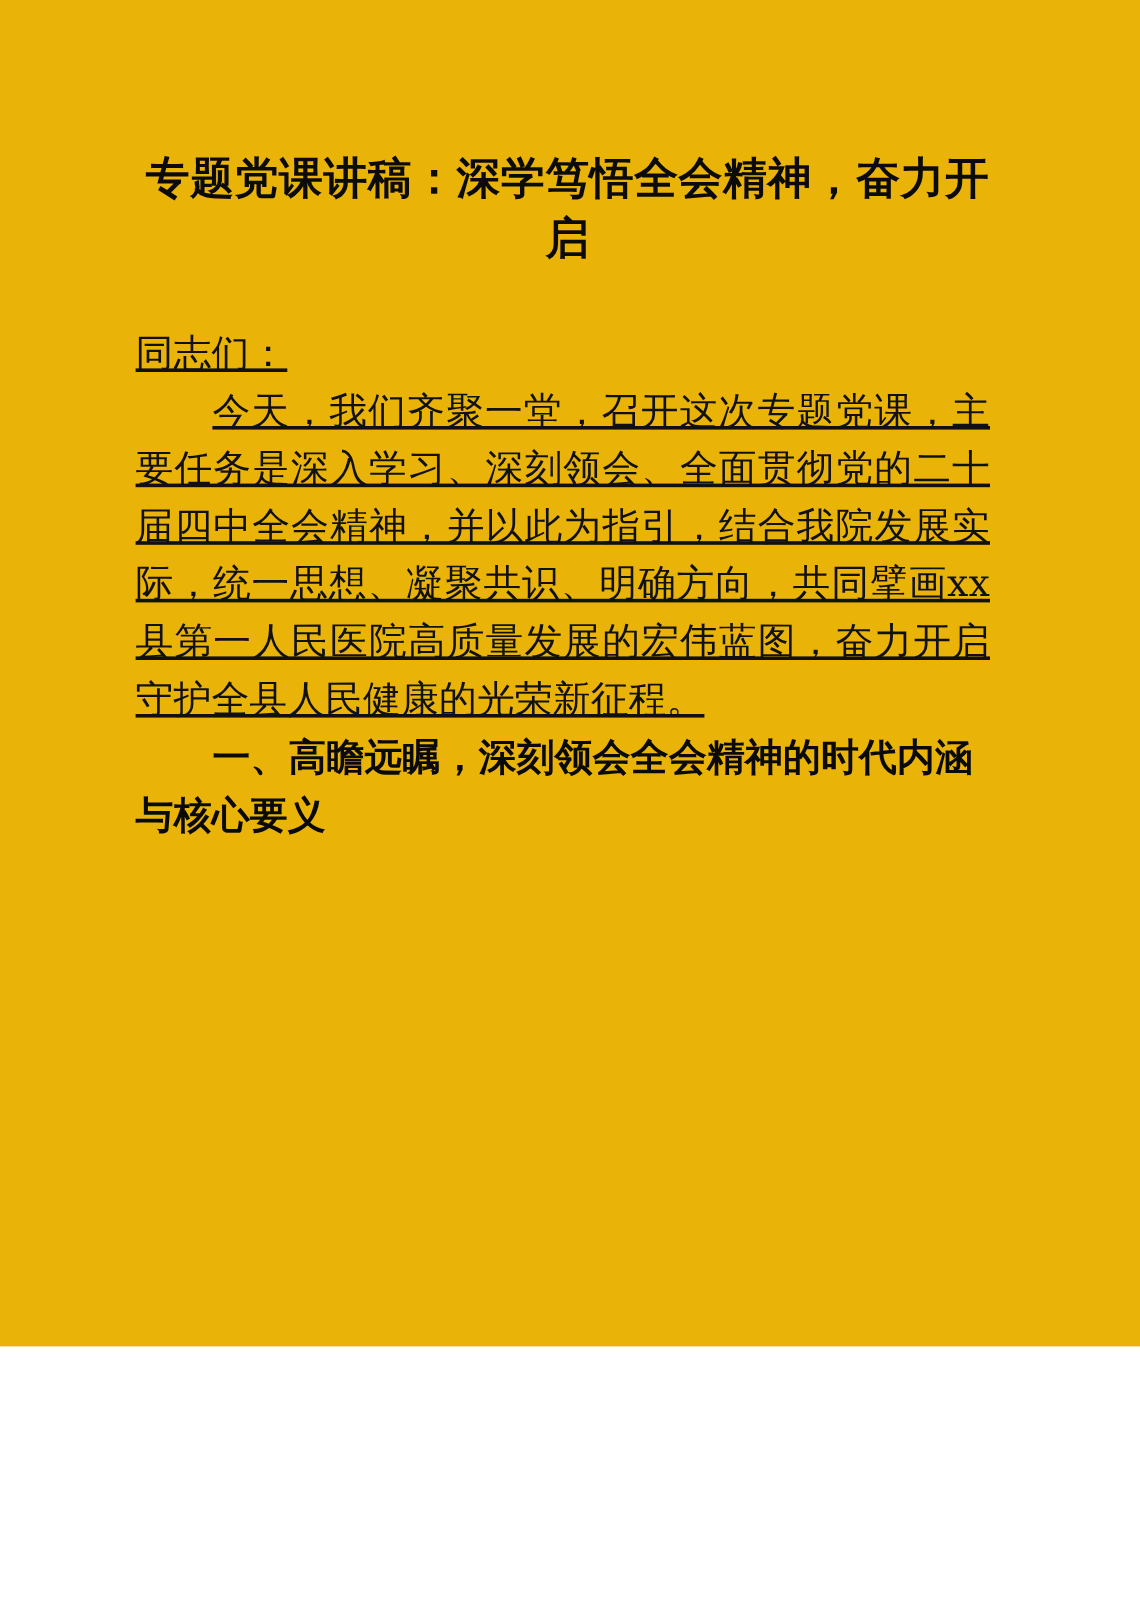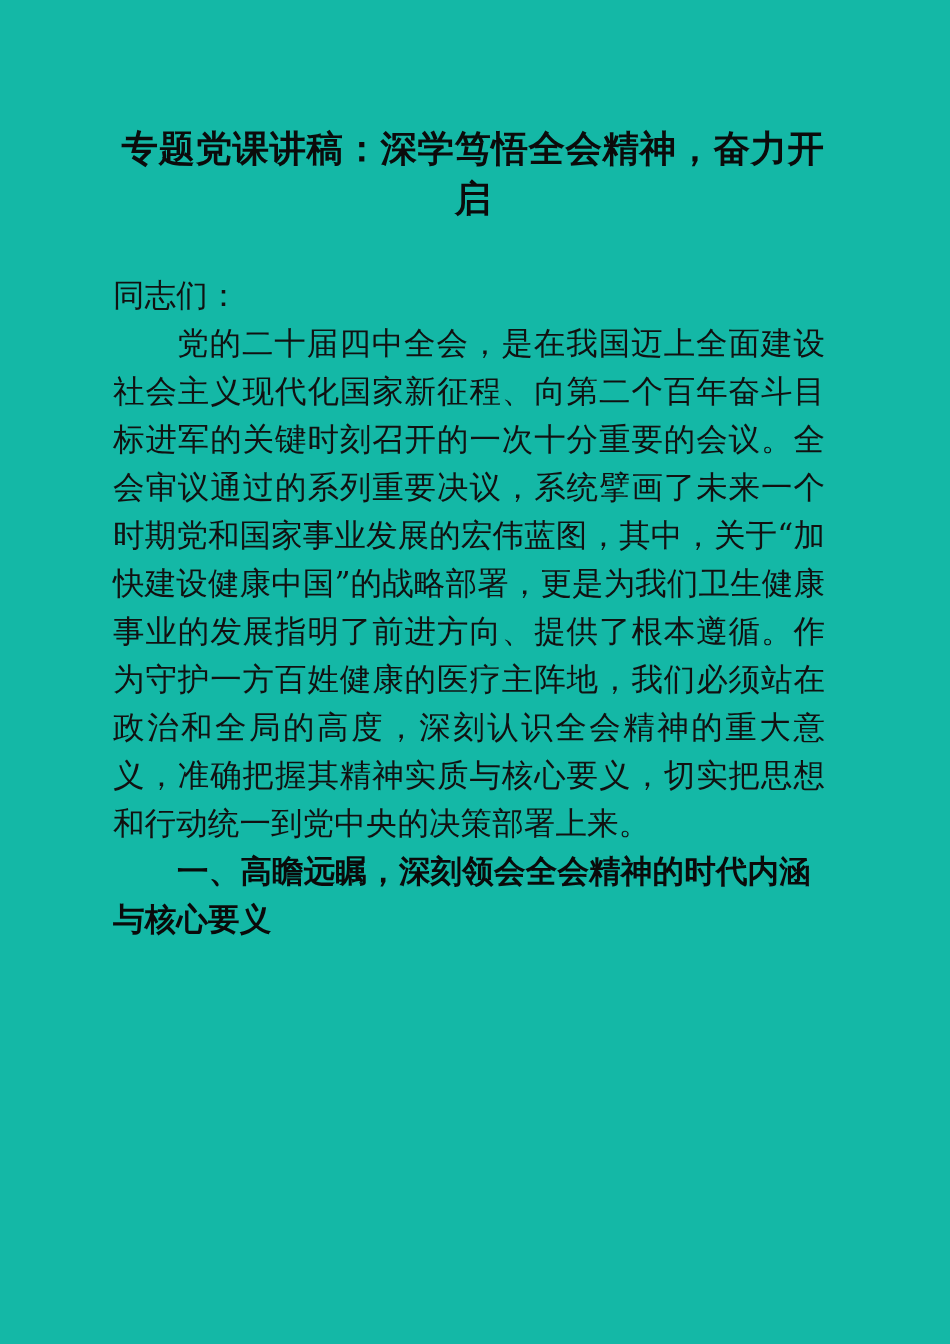--- a/index.html
+++ b/index.html
@@ -12,22 +12,22 @@
     background: #ffffff;
     font-family: "Liberation Serif", "DejaVu Serif", serif;
     color: #000000;
     -webkit-font-smoothing: antialiased;
     overflow: hidden;
   }
 
   .page {
     position: relative;
     width: 950px;
-    height: 1344px;
-    background: #14b8a6;
+    height: 1122px;
+    background: #eab308;
     box-sizing: border-box;
   }
 
   .content {
     position: absolute;
     left: 113px;
     top: 0;
     width: 712px;
   }
 
@@ -59,20 +59,21 @@
   p.para {
     margin: 0;
     padding: 0;
     font-family: "DejaVu Serif", "Liberation Serif", serif;
     font-size: 31.5px;
     line-height: 48px;
     text-align: justify;
     text-justify: inter-character;
     color: #111111;
     letter-spacing: 0.1px;
+    text-decoration: underline;
     -moz-font-feature-settings: normal;
   }
 
   p.para.indent {
     text-indent: 64px;
   }
 
   
   h2.section-heading {
     margin: 0;
@@ -95,22 +96,22 @@
   <div class="content">
 
     <h1 class="doc-title">
       <span>专题党课讲稿：深学笃悟全会精神，奋力开启</span><br>
     </h1>
 
     <div class="body-block">
 
       <p class="para">同志们：</p>
 
+      <p class="para indent">今天，我们齐聚一堂，召开这次专题党课，主要任务是深入学习、深刻领会、全面贯彻党的二十届四中全会精神，并以此为指引，结合我院发展实际，统一思想、凝聚共识、明确方向，共同擘画xx县第一人民医院高质量发展的宏伟蓝图，奋力开启守护全县人民健康的光荣新征程。</p>
 
-      <p class="para indent">党的二十届四中全会，是在我国迈上全面建设社会主义现代化国家新征程、向第二个百年奋斗目标进军的关键时刻召开的一次十分重要的会议。全会审议通过的系列重要决议，系统擘画了未来一个时期党和国家事业发展的宏伟蓝图，其中，关于“加快建设健康中国”的战略部署，更是为我们卫生健康事业的发展指明了前进方向、提供了根本遵循。作为守护一方百姓健康的医疗主阵地，我们必须站在政治和全局的高度，深刻认识全会精神的重大意义，准确把握其精神实质与核心要义，切实把思想和行动统一到党中央的决策部署上来。</p>
 
 
       <h2 class="section-heading">一、高瞻远瞩，深刻领会全会精神的时代内涵与核心要义</h2>
 
     </div>
 
   </div>
 
 </div>
 

